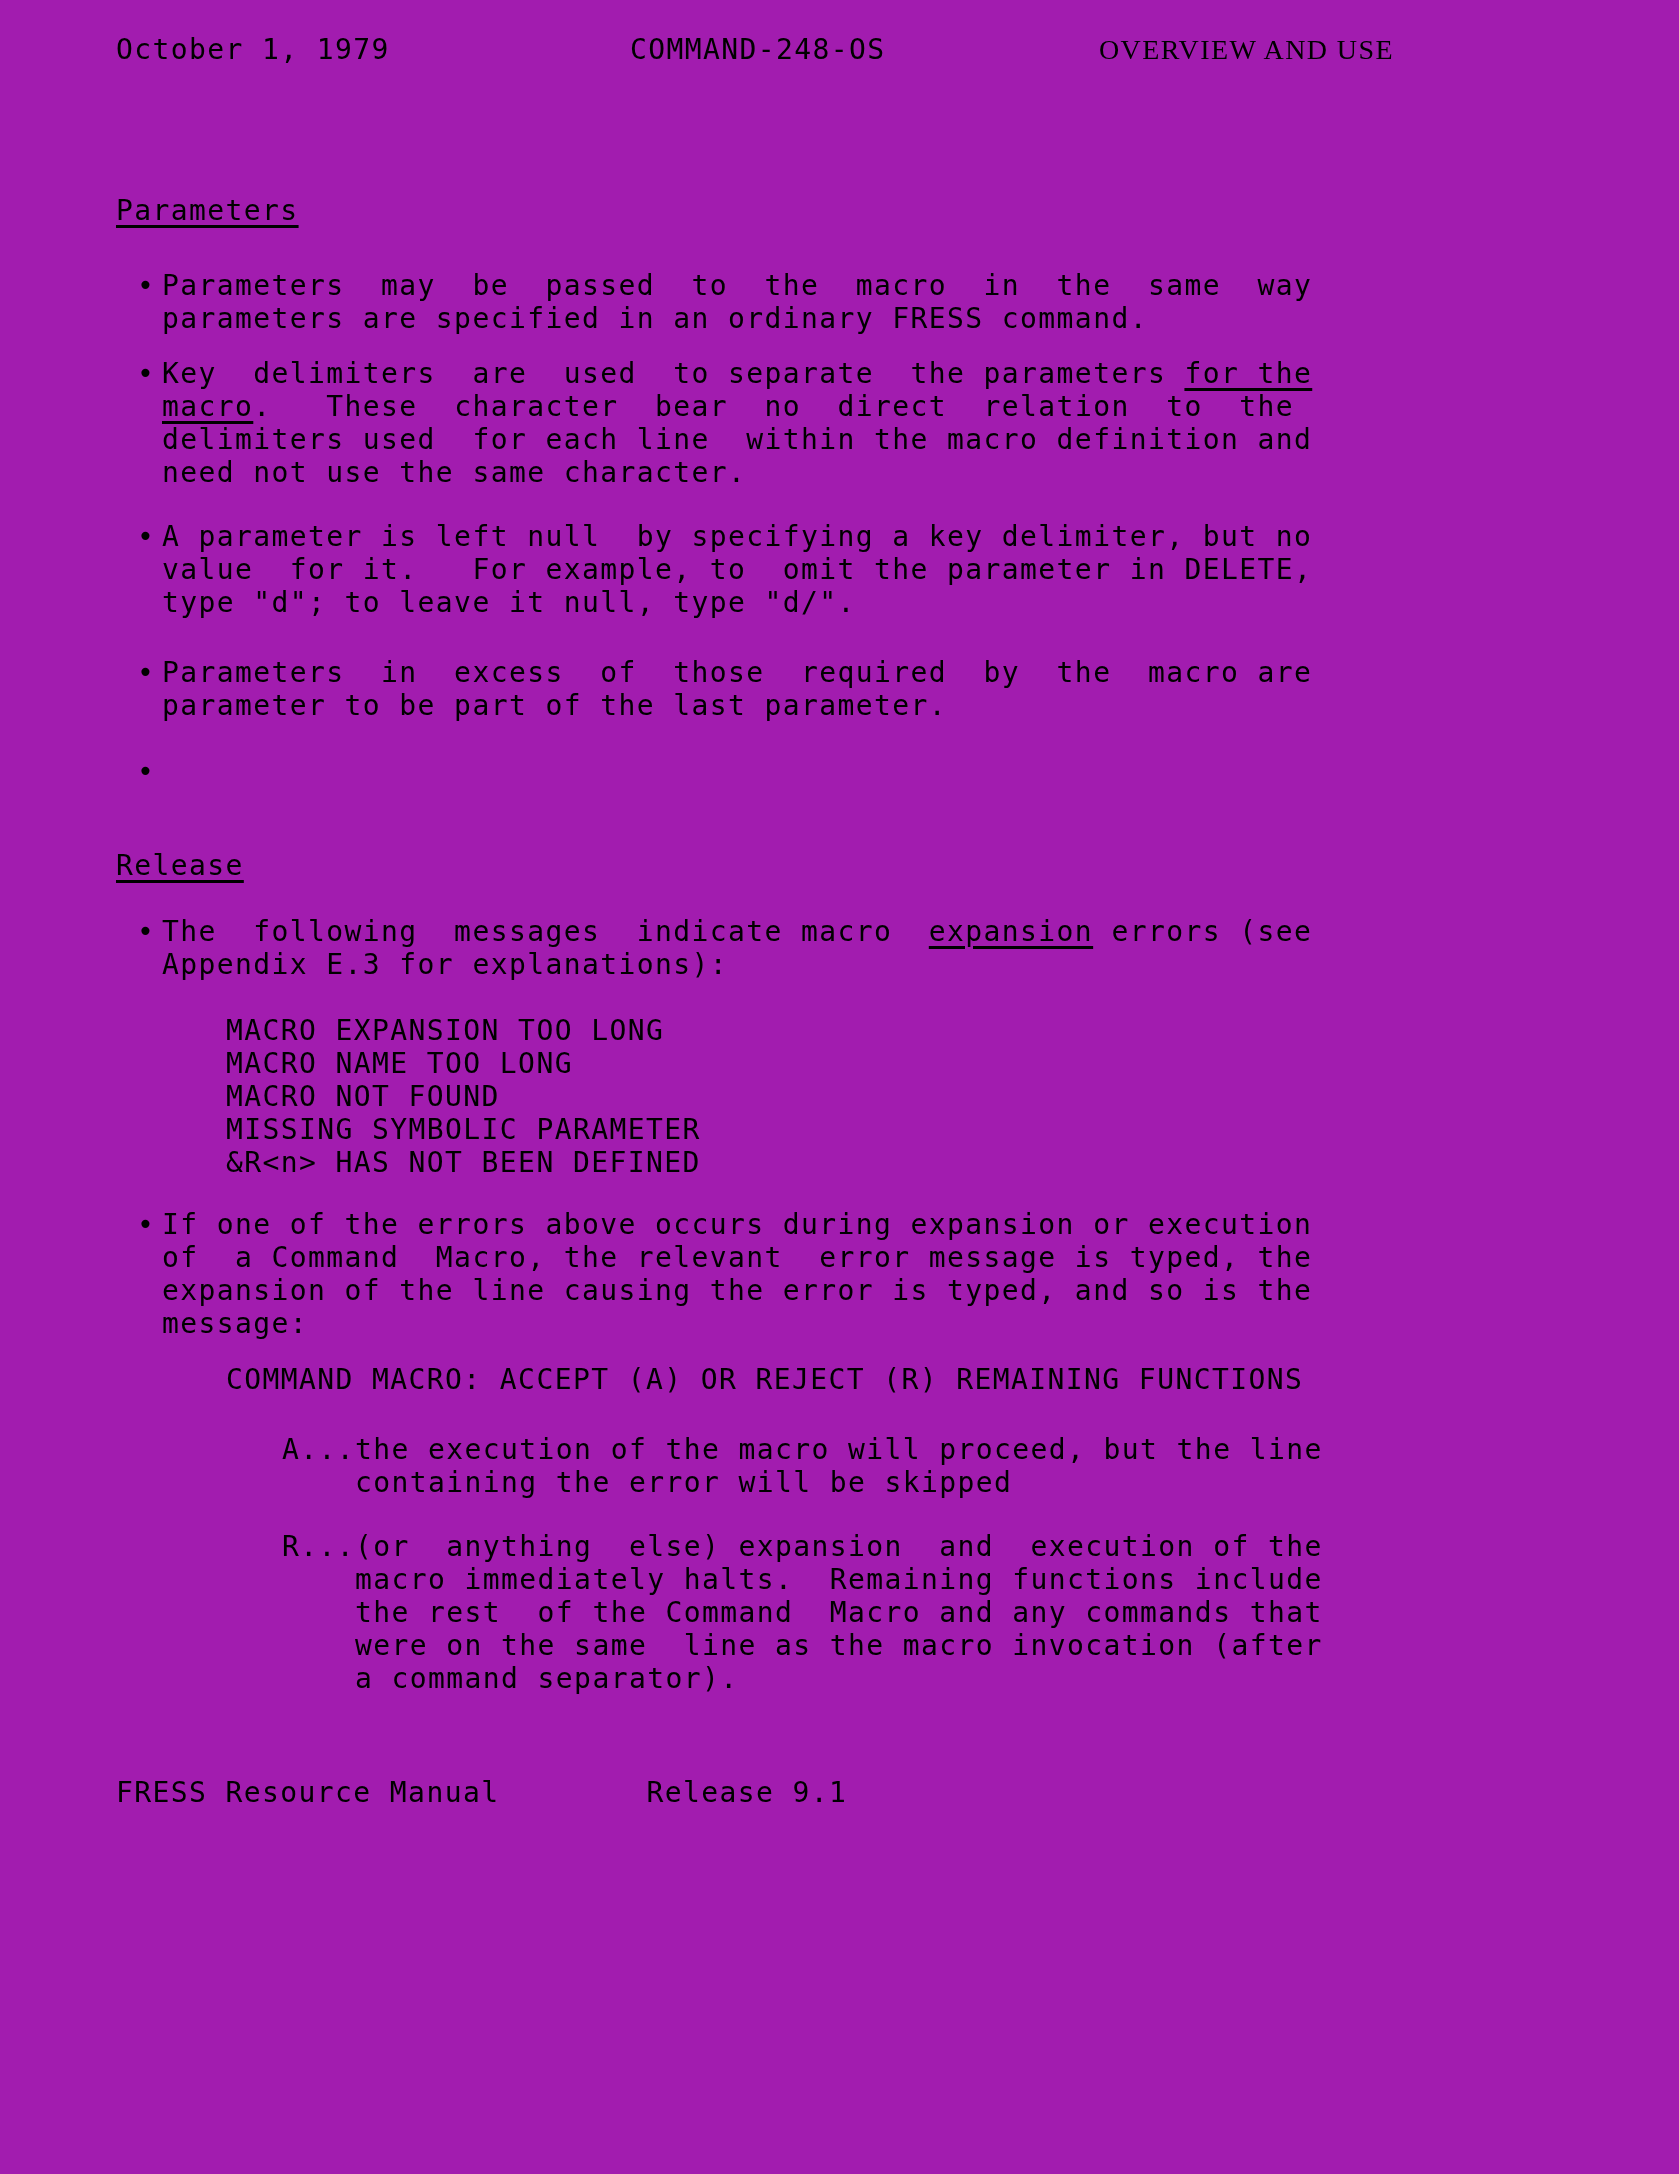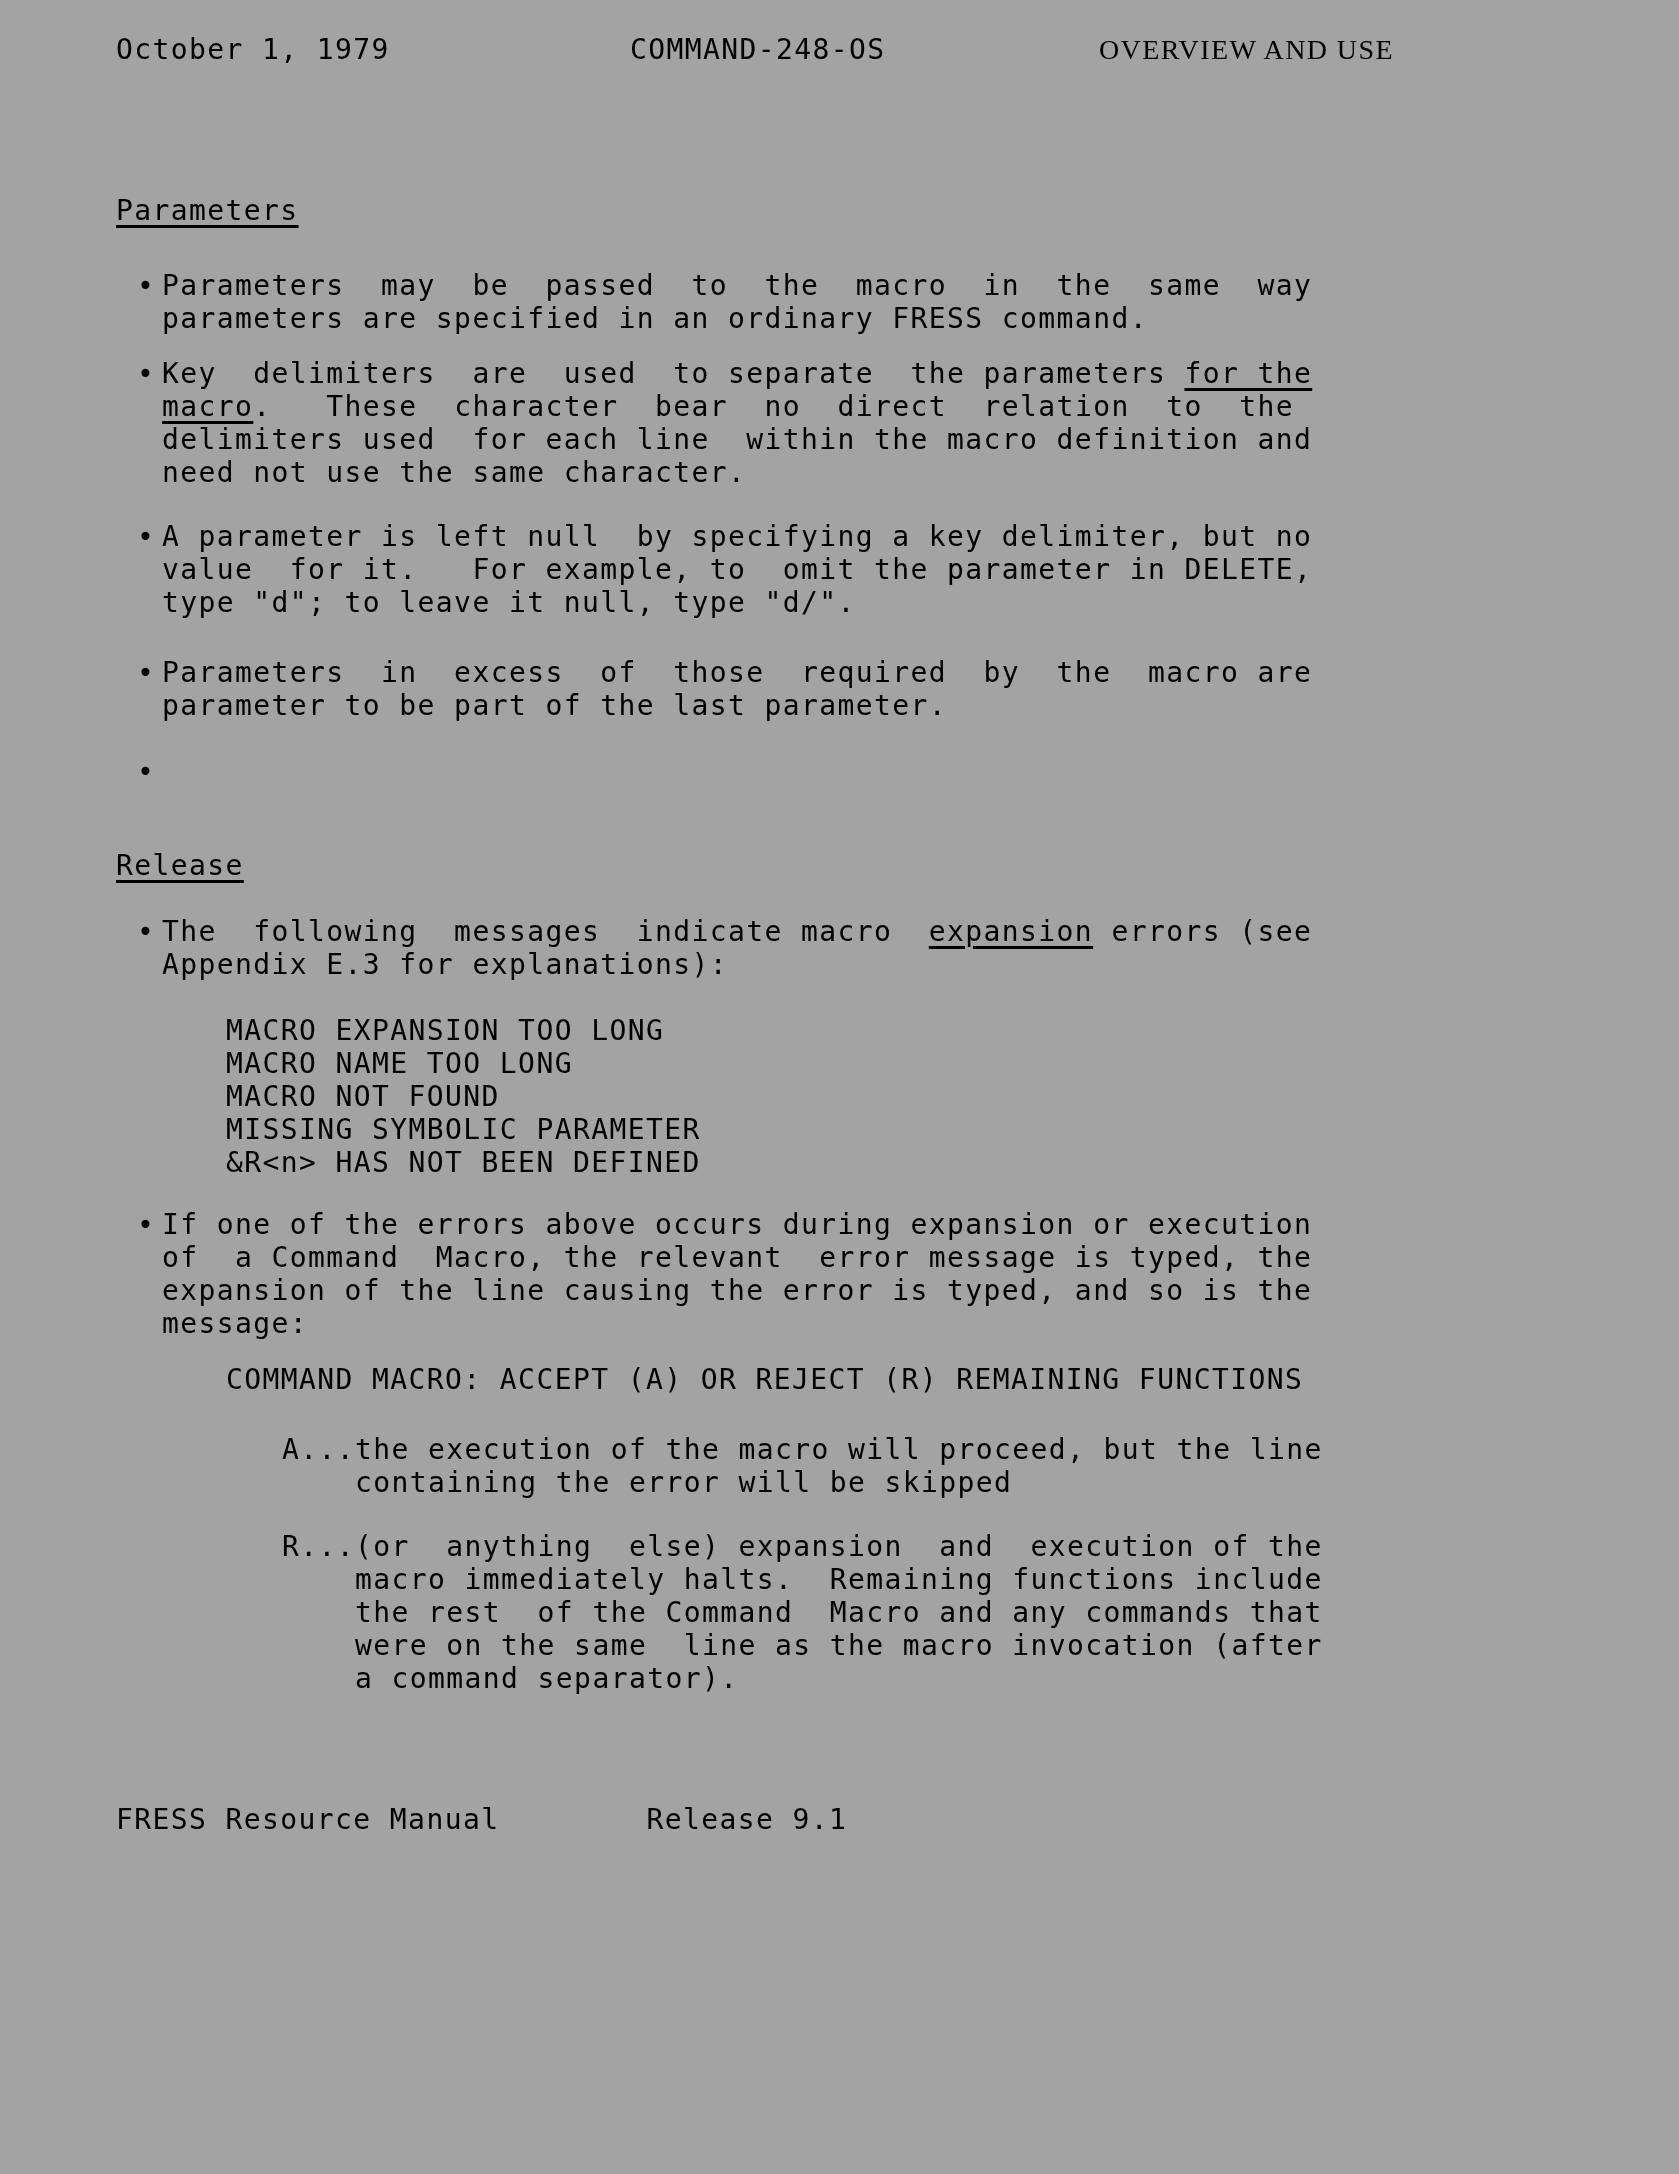--- a/index.html
+++ b/index.html
@@ -1,21 +1,21 @@
 <!DOCTYPE html>
 <html style="font-size:15px"><head>
 <meta charset="utf-8">
 <style>
   * { margin: 0; padding: 0; box-sizing: border-box; }
   html, body { background: #ffffff; }
   .page {
     position: relative;
     width: 1680px;
     height: 2174px;
-    background: #a3a3a3;
+    background: #a21caf;
     color: #000000;
     font-family: "DejaVu Sans Mono", "Liberation Mono", monospace;
     font-size: 28px;
     line-height: 33px;
     letter-spacing: 1.4px;
     padding-top: 33px;
     overflow: hidden;
   }
   .ln { white-space: pre; }
   .u {
@@ -48,21 +48,21 @@
   .mt-b3  { margin-top: 31px; }
   .mt-b4  { margin-top: 37px; }
   .mt-b5  { margin-top: 33px; }
   .mt-h2  { margin-top: 61px; }
   .mt-b6  { margin-top: 33px; }
   .mt-el  { margin-top: 33px; }
   .mt-b7  { margin-top: 29px; }
   .mt-cmd { margin-top: 23.5px; }
   .mt-ra  { margin-top: 37px; }
   .mt-rr  { margin-top: 31px; }
-  .mt-ft  { margin-top: 108px; }
+  .mt-ft  { margin-top: 81px; }
 </style>
 </head>
 <body>
 
 <div class="page">
 
   <div class="hdr">
     <span class="h-date">October 1, 1979</span>
     <span class="h-doc">COMMAND-248-OS</span>
     <span class="h-sec">OVERVIEW AND USE</span>

